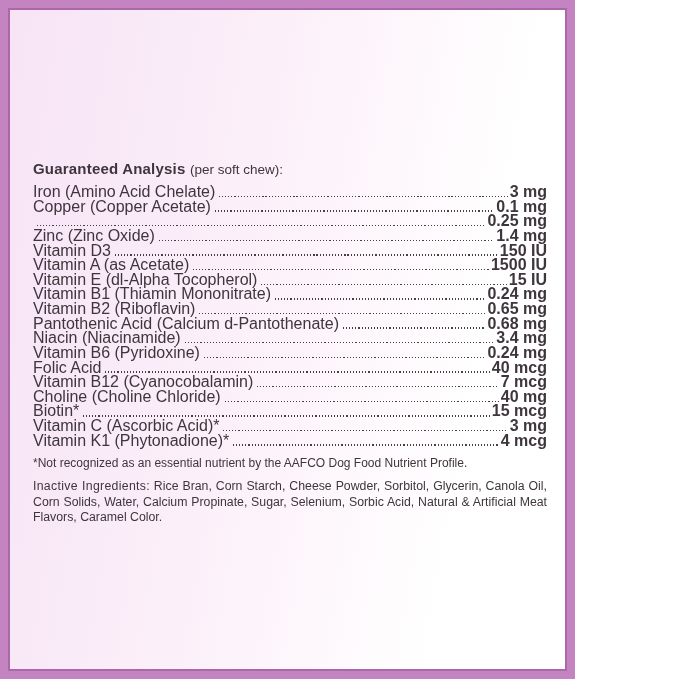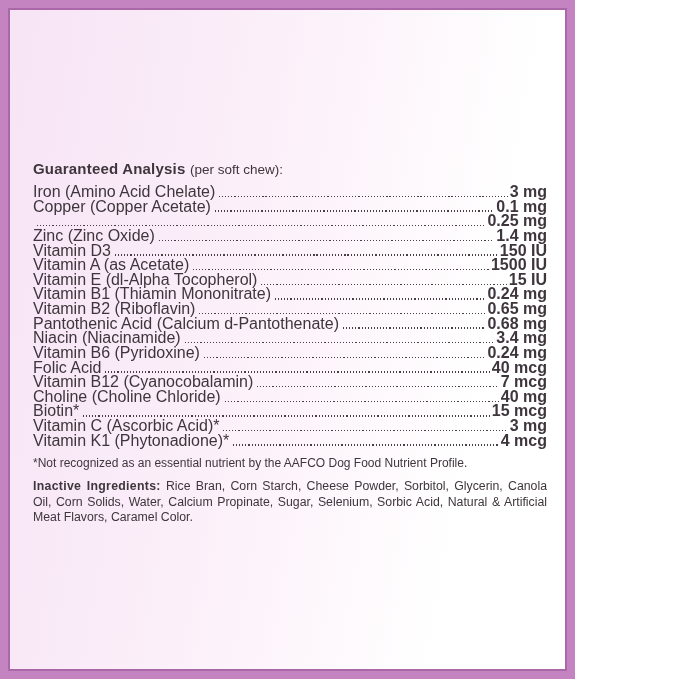--- a/index.html
+++ b/index.html
@@ -67,21 +67,21 @@
     font-size: 12px;
     line-height: 15px;
   }
   .inactive {
     margin: 8px 0 0 0;
     font-size: 12.3px;
     line-height: 15.6px;
     text-align: justify;
   }
   .inactive .i-bold {
-    font-weight: bold;
+    font-weight: normal;
     letter-spacing: 0.3px;
     margin-top: 10px;
   }
 </style>
 </head>
 <body>
 
 <div class="frame">
   <div class="frame-inner">
 

